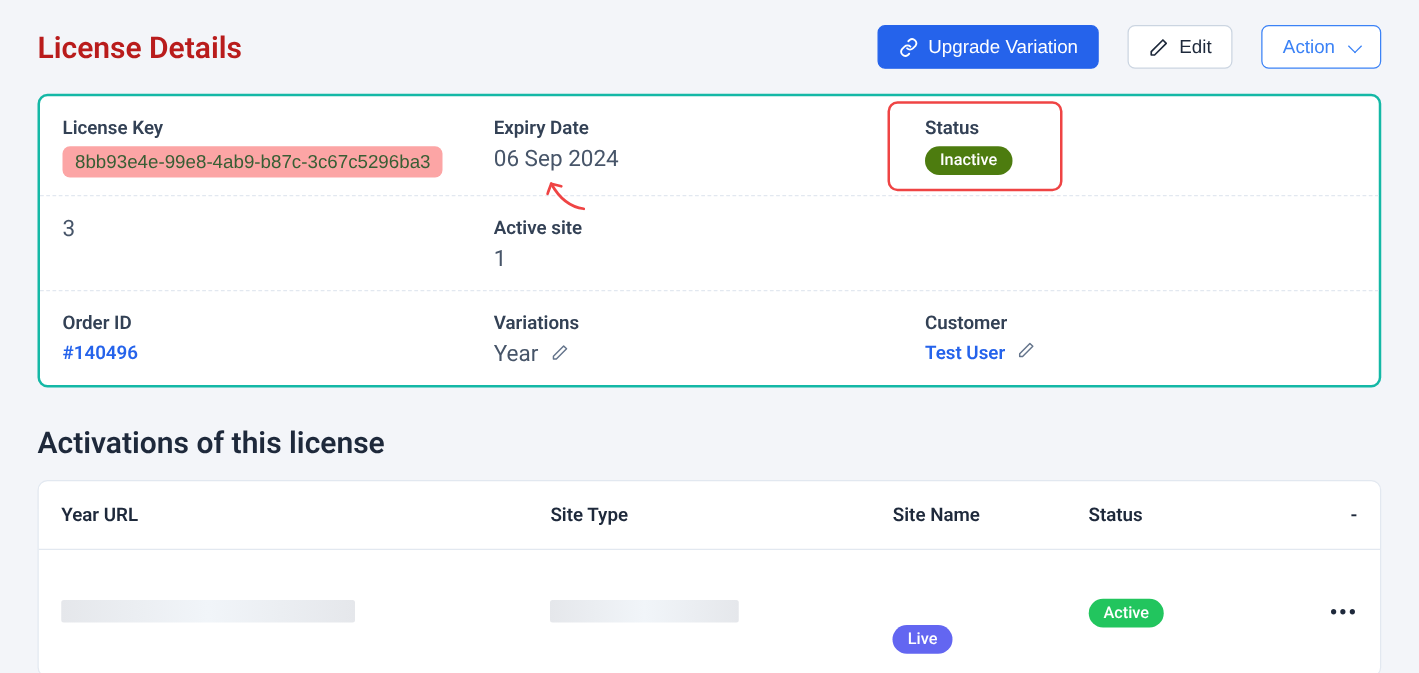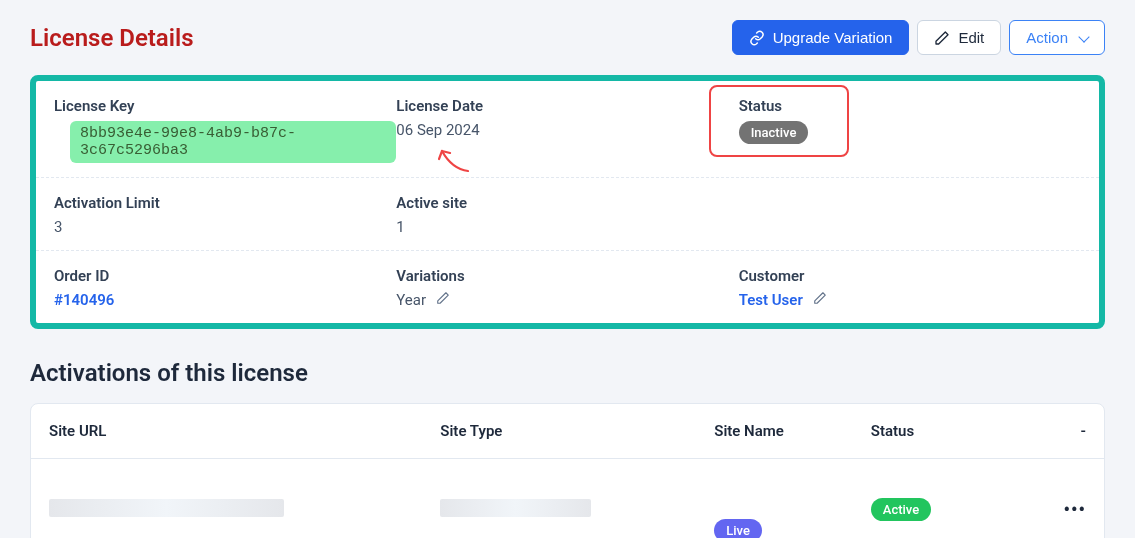--- a/index.html
+++ b/index.html
@@ -18,21 +18,21 @@
     margin-bottom: 20px;
   }
   h1 {
     margin: 0;
     font-size: 24px;
     font-weight: 600;
     color: #b91c1c;
   }
   .header-actions {
     display: flex;
-    gap: 8px;
+    gap: 23px;
     align-items: flex-start;
   }
   .btn {
     display: inline-flex;
     align-items: center;
     gap: 8px;
     padding: 8px 16px;
     border-radius: 6px;
     font-size: 15px;
     font-weight: 500;
@@ -60,60 +60,59 @@
     width: 8px; height: 8px;
     border-right: 1.5px solid currentColor;
     border-bottom: 1.5px solid currentColor;
     transform: rotate(45deg);
     margin-left: 4px;
     margin-bottom: 2px;
   }
 
   .card {
     background: #fff;
-    border: 6px solid #14b8a6;
+    border: 2px solid #14b8a6;
     border-radius: 8px;
     position: relative;
   }
   .details-row {
     display: grid;
     grid-template-columns: 1fr 1fr 1fr;
     padding: 16px 18px 14px 18px;
     border-bottom: 1px dashed #e2e8f0;
   }
   .details-row:last-child { border-bottom: none; }
   .label {
     font-weight: 600;
     color: #334155;
     font-size: 15px;
     margin-bottom: 6px;
   }
   .value {
     color: #475569;
-    font-size: 15px;
+    font-size: 18px;
   }
   .license-key {
     display: inline-block;
-    background: #86efac;
+    background: #fca5a5;
     color: #385e34;
-    font-family: Liberation Mono, monospace;
+    font-family: Liberation Sans, sans-serif;
     font-size: 15px;
     padding: 4px 10px;
     border-radius: 6px;
-    margin-left: 16px;
   }
   .badge {
     display: inline-block;
     padding: 4px 12px;
     border-radius: 999px;
     font-size: 13px;
     font-weight: 500;
     color: #fff;
   }
-  .badge-inactive { background: #737373; }
+  .badge-inactive { background: #4d7c0f; }
   .badge-live { background: #6366f1; margin-top: 42px; }
   .badge-active { background: #22c55e; }
   .link { color: #2563eb; font-weight: 600; cursor: pointer; }
   .edit-pencil { color: #64748b; margin-left: 6px; cursor: pointer; font-size: 14px; }
   .curved-arrow {
     position: absolute;
     top: 38px;
     left: 513px;
     pointer-events: none;
   }
@@ -176,37 +175,36 @@
 </div>
 
 <div class="card" style="position:relative;">
 
   <div class="details-row">
     <div>
       <div class="label">License Key</div>
       <span class="license-key">8bb93e4e-99e8-4ab9-b87c-3c67c5296ba3</span>
     </div>
     <div style="position:relative;">
-      <div class="label">License Date</div>
+      <div class="label">Expiry Date</div>
       <div class="value">06 Sep 2024</div>
       <svg class="curved-arrow" width="34" height="28" viewBox="0 0 34 28" style="left:42px;top:48px;">
         <path d="M30 26 Q 14 24 4 6" fill="none" stroke="#ef4444" stroke-width="2.2" stroke-linecap="round"></path>
         <path d="M4 6 L1 14 M4 6 L12 8" fill="none" stroke="#ef4444" stroke-width="2.2" stroke-linecap="round"></path>
       </svg>
     </div>
     <div style="position:relative;">
       <div style="position:absolute;top:-12px;left:-30px;width:140px;height:72px;border:2px solid #ef4444;border-radius:8px;pointer-events:none;"></div>
       <div class="label">Status</div>
       <span class="badge badge-inactive">Inactive</span>
     </div>
   </div>
 
   <div class="details-row">
     <div>
-      <div class="label">Activation Limit</div>
       <div class="value">3</div>
     </div>
     <div>
       <div class="label">Active site</div>
       <div class="value">1</div>
     </div>
   </div>
 
   <div class="details-row">
     <div>
@@ -236,21 +234,21 @@
       </div>
     </div>
   </div>
 
 </div>
 
 <h2>Activations of this license</h2>
 
 <div class="table-card">
   <div class="table-header">
-    <div>Site URL</div>
+    <div>Year URL</div>
     <div>Site Type</div>
     <div>Site Name</div>
     <div>Status</div>
     <div style="text-align:right;">-</div>
   </div>
   <div class="table-row">
     <div><span class="redacted" style="width:60%;"></span></div>
     <div><span class="redacted" style="width:55%;"></span></div>
     <div><span class="badge badge-live">Live</span></div>
     <div><span class="badge badge-active">Active</span></div>

